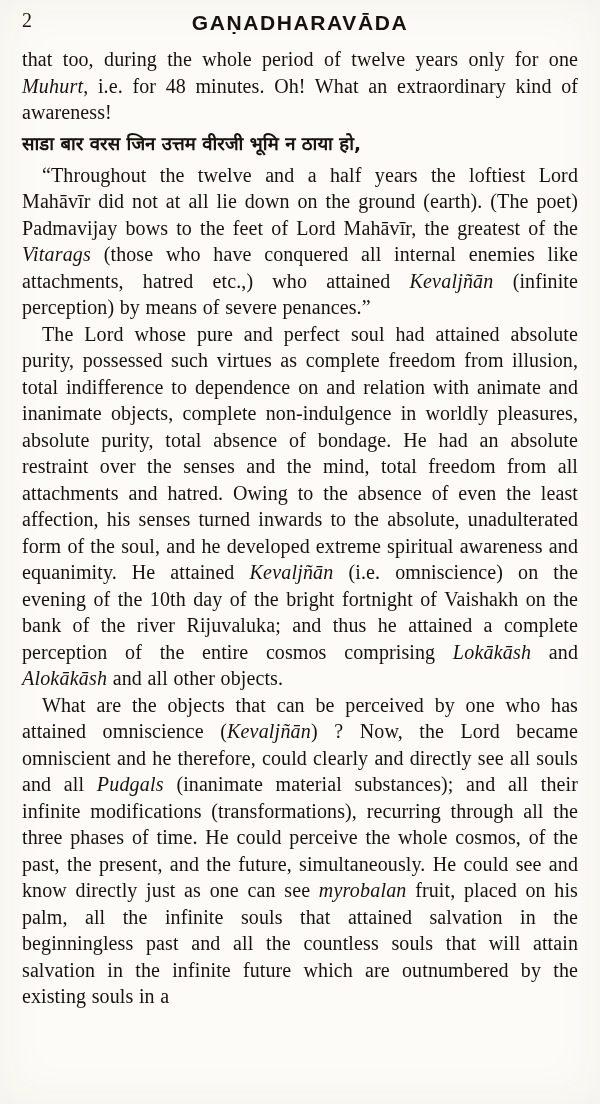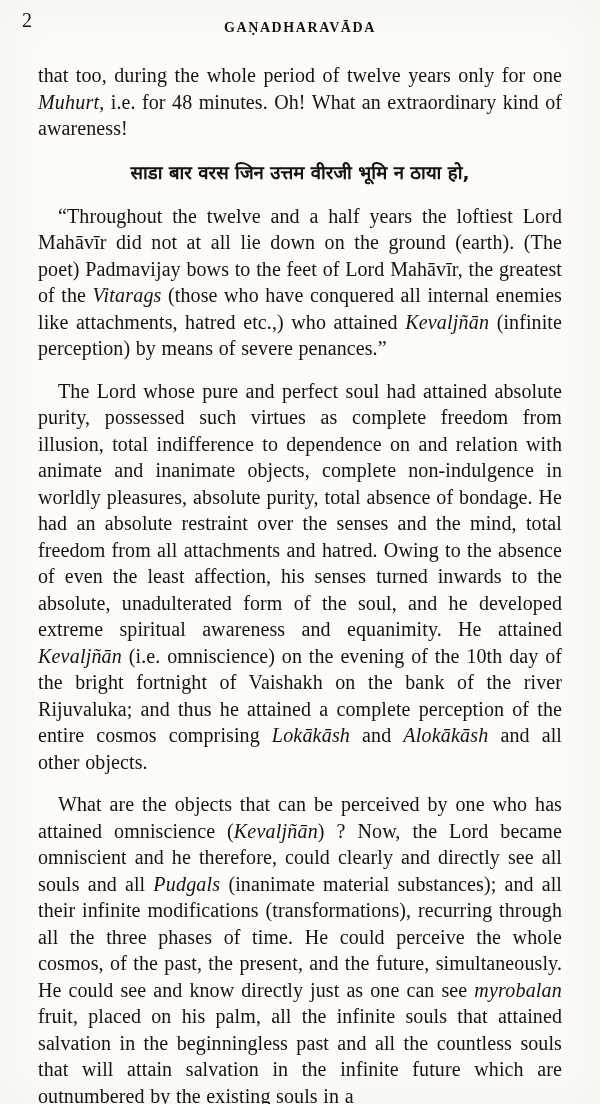--- a/index.html
+++ b/index.html
@@ -29,54 +29,53 @@
   .page-number {
     position: absolute;
     left: 0;
     top: 2px;
     font-family: "Liberation Serif", serif;
     font-size: 20px;
     font-weight: 400;
   }
   .running-title {
     display: inline-block;
-    margin: 13px;
-    font-family: Liberation Serif, serif;
-    font-size: 14px;
+    margin: 4px;
+    font-family: Liberation Sans, sans-serif;
+    font-size: 21px;
     font-weight: 700;
     letter-spacing: 1.6px;
     word-spacing: 2px;
   }
   .page-body {
     position: absolute;
     top: 46px;
     left: 22px;
     width: 556px;
     font-family: "Liberation Serif", serif;
     font-size: 20px;
     line-height: 26.5px;
     letter-spacing: 0.1px;
     word-spacing: 0.5px;
     text-align: justify;
     color: #17120d;
   }
   .para {
-    margin: 16px;
+    margin: 0;
     text-indent: 0;
   }
   .para.indent {
     text-indent: 20px;
   }
   .para em {
     font-style: italic;
     letter-spacing: 0.2px;
   }
   .verse {
     margin: 3px 0 4px 0;
-    text-align: center;
     text-indent: 0;
     font-family: "DejaVu Sans", sans-serif;
     font-weight: 700;
     font-size: 18.5px;
     line-height: 29px;
     letter-spacing: 0;
     word-spacing: 0;
   }
   .verse-line {
     white-space: nowrap;

